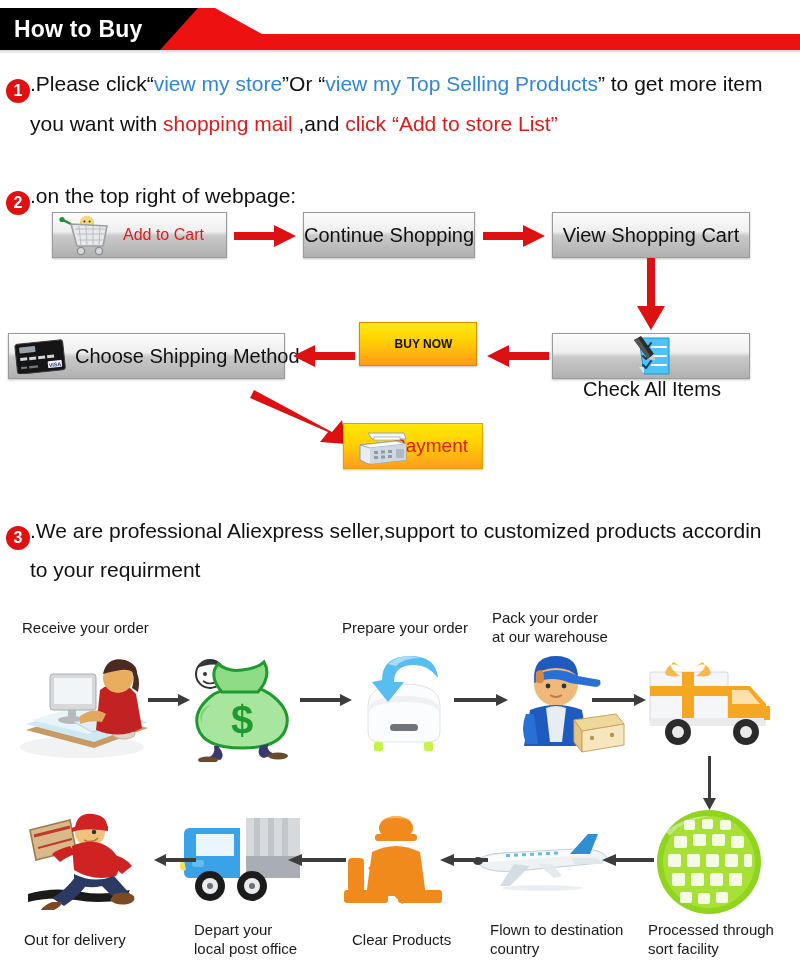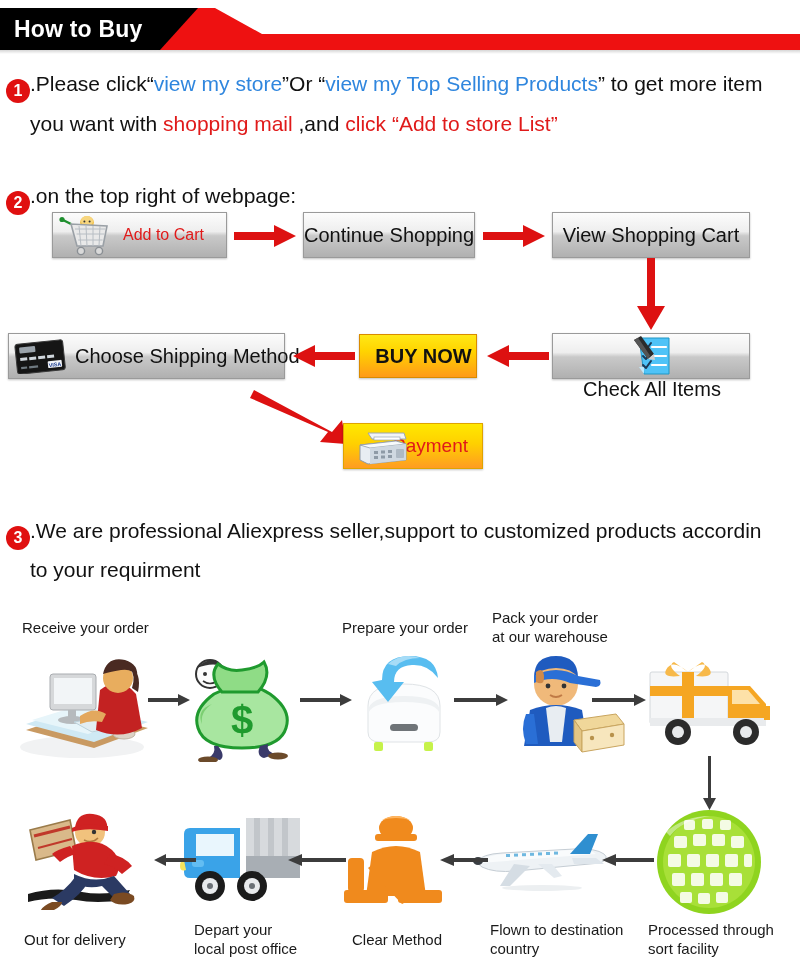--- a/index.html
+++ b/index.html
@@ -63,23 +63,23 @@
   }
   .btn .lbl{padding:0 8px;}
 
   #btn-add{left:52px;top:212px;width:175px;height:46px;padding-left:4px;}
   #btn-add .lbl{color:#e01a1a;font-size:16px;padding-left:4px;}
   #btn-continue{left:303px;top:212px;width:172px;height:46px;justify-content:center;}
   #btn-viewcart{left:552px;top:212px;width:198px;height:46px;justify-content:center;}
 
   #btn-ship{left:8px;top:333px;width:277px;height:46px;padding-left:4px;}
   #btn-buynow{
-    left:359px;top:334px;width:118px;height:44px;justify-content:center;
+    left:359px;top:322px;width:118px;height:44px;justify-content:center;
     background:linear-gradient(to bottom,#ffe816 0%,#ffd400 38%,#ff9a18 100%);
-    border:1px solid #d98b00;font-weight:bold;font-size:20px;color:#111;padding-left:11px;
+    border:1px solid #d98b00;font-weight:bold;font-size:12px;color:#111;padding-left:11px;
   }
   #btn-check{left:552px;top:333px;width:198px;height:46px;padding-left:2px;flex-direction:column;}
 
   #btn-payment{
     left:343px;top:423px;width:140px;height:46px;justify-content:flex-end;
     background:linear-gradient(to bottom,#ffe800 0%,#ffd000 45%,#ff9c22 100%);
     border:1px solid #e0a300;
   }
   #btn-payment .lbl{color:#e01a1a;font-size:19px;padding-right:14px;}
 
@@ -463,19 +463,19 @@
   <svg class="garrow" style="left:438px;top:852px;" width="50" height="16" viewBox="0 0 50 16">
     <path d="M50 6 L16 6 L16 2 L2 8 L16 14 L16 10 L50 10 Z" fill="#3c3c3c"></path>
   </svg>
   <svg class="garrow" style="left:600px;top:852px;" width="54" height="16" viewBox="0 0 54 16">
     <path d="M54 6 L16 6 L16 2 L2 8 L16 14 L16 10 L54 10 Z" fill="#3c3c3c"></path>
   </svg>
 
   <div class="flowlbl" style="left:24px;top:930px;width:150px;">Out for delivery</div>
   <div class="flowlbl" style="left:194px;top:920px;width:150px;">Depart your
 local post office</div>
-  <div class="flowlbl" style="left:352px;top:930px;width:140px;">Clear Method</div>
+  <div class="flowlbl" style="left:352px;top:930px;width:140px;">Clear Products</div>
   <div class="flowlbl" style="left:490px;top:920px;width:160px;">Flown to destination
 country</div>
   <div class="flowlbl" style="left:648px;top:920px;width:150px;">Processed through
 sort facility</div>
 
 </div>
 
 </body></html>

